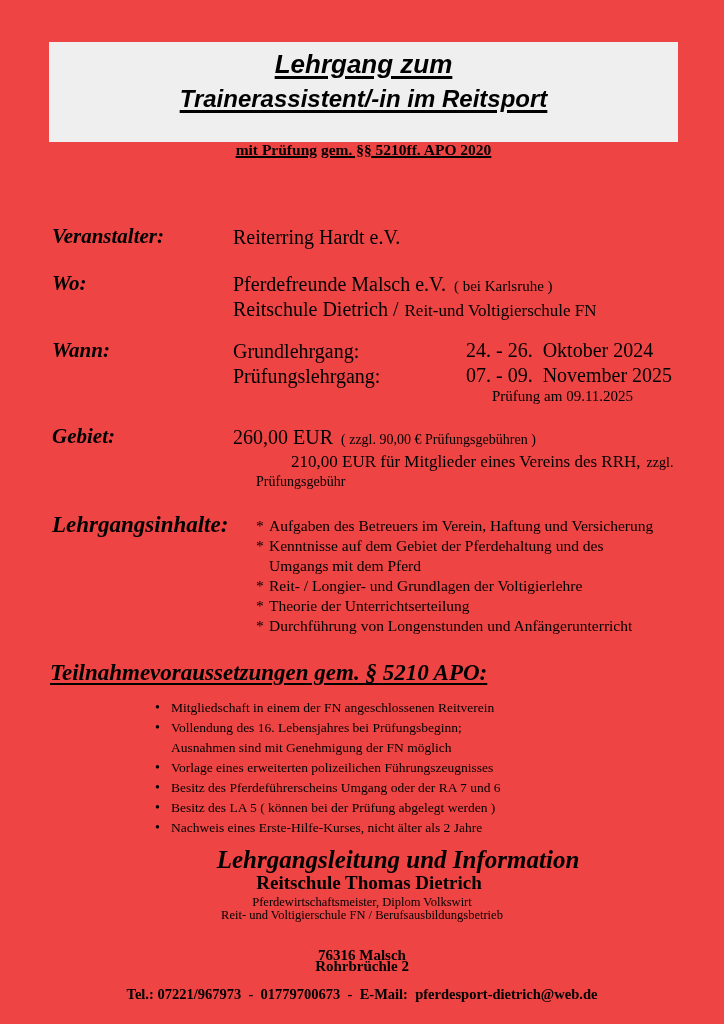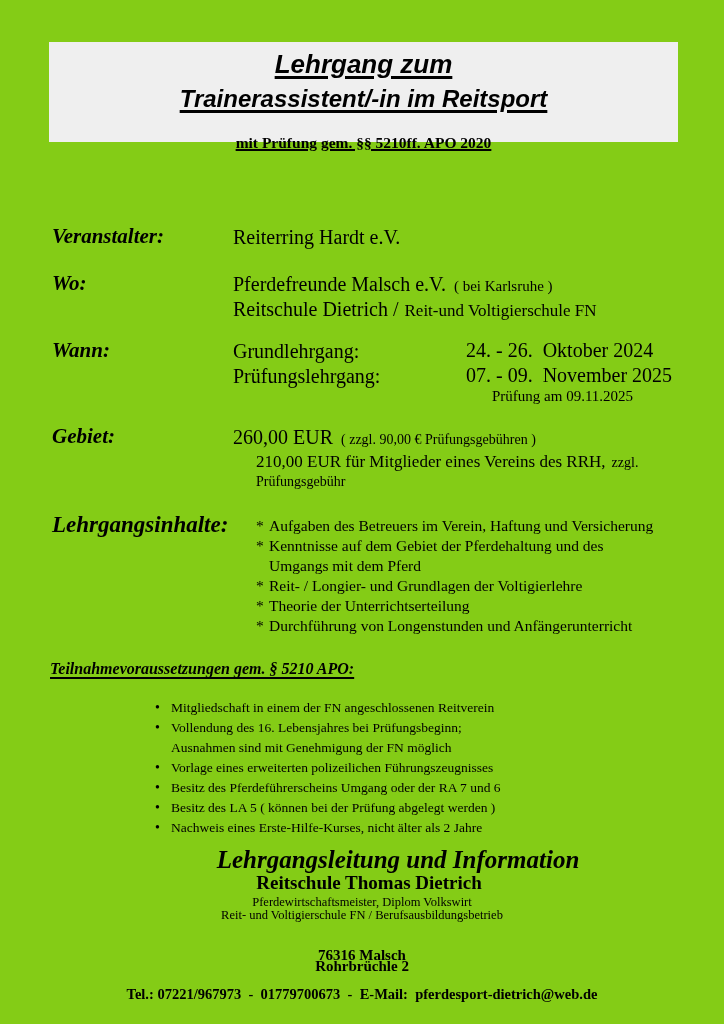--- a/index.html
+++ b/index.html
@@ -1,20 +1,20 @@
 <!DOCTYPE html>
 <html><head>
 <meta charset="utf-8">
 <style>
   html, body { margin: 0; padding: 0; background: #ffffff; }
   .page {
     position: relative;
     width: 724px;
     height: 1024px;
-    background: #84cc16;
+    background: #ef4444;
     color: #000000;
     font-family: "Liberation Serif", serif;
     overflow: hidden;
   }
   .pre { white-space: pre-wrap; }
 
   
   .header-box {
     position: absolute;
     left: 49px; top: 42px;
@@ -38,46 +38,46 @@
     text-decoration: underline;
     text-decoration-thickness: 3px;
     text-underline-offset: 3px;
     margin-top: 2px;
   }
   .subtitle {
     font-weight: bold;
     font-size: 15.5px; line-height: 18px;
     text-decoration: underline;
     text-decoration-thickness: 1.5px;
-    margin-top: 17px;
+    margin-top: 24px;
   }
 
   
   .abs { position: absolute; }
   .row-label {
     font-weight: bold; font-style: italic;
     font-size: 21px;
     left: 52px;
   }
   .body-main { font-size: 20px; }
   .note-15 { font-size: 15px; }
-  .note-17 { font-size: 17px; }
+  .note-17 { font-size: 17px; margin-left: 35px; }
   .note-14 { font-size: 14px; }
 
   .ml8 { margin-left: 8px; }
   .ml6 { margin-left: 6px; }
 
   
   .content-list { line-height: 20px; font-size: 15.5px; }
   .content-line { display: flex; }
   .content-line .marker { width: 13px; flex: 0 0 13px; }
 
   .req-heading {
     font-weight: bold; font-style: italic;
-    font-size: 16px;
+    font-size: 23px;
     text-decoration: underline;
     text-decoration-thickness: 1.5px;
     text-underline-offset: 3px;
   }
   .req-list { line-height: 20px; font-size: 13.5px; }
   .req-line { display: flex; }
   .req-line .marker { width: 16px; flex: 0 0 16px; font-size: 14px; }
 
   
   .centered { left: 0; width: 724px; text-align: center; }

